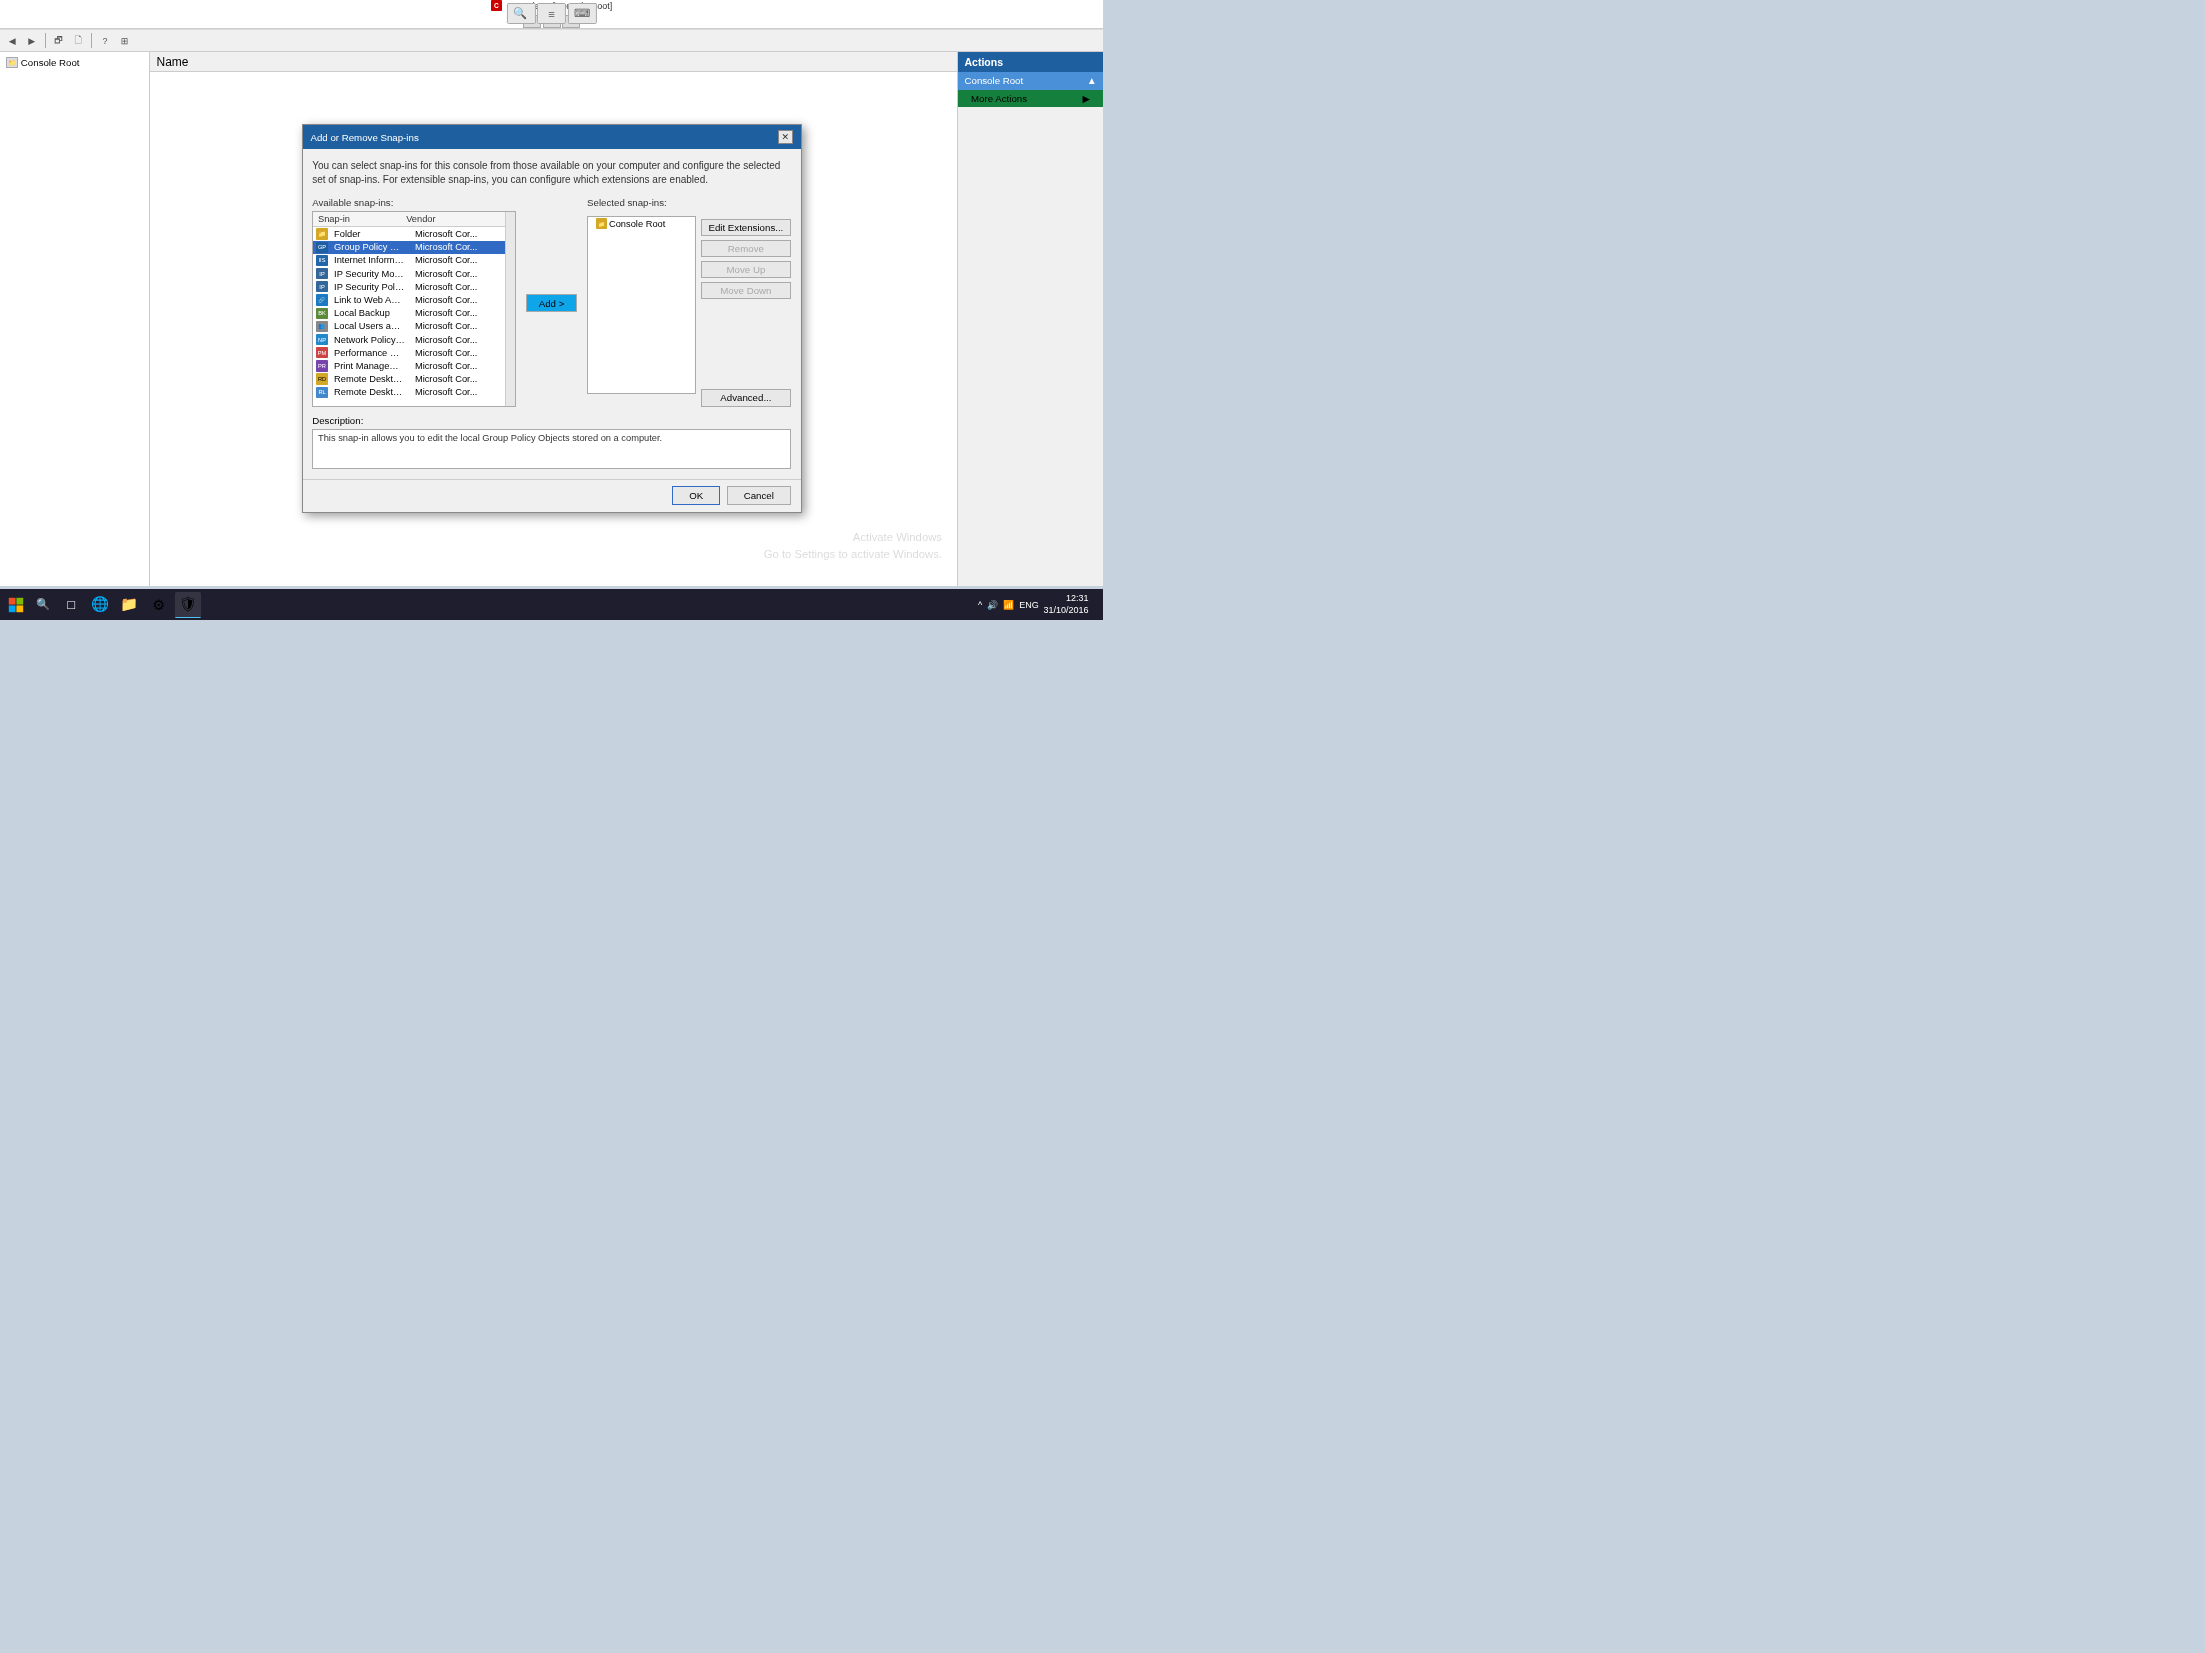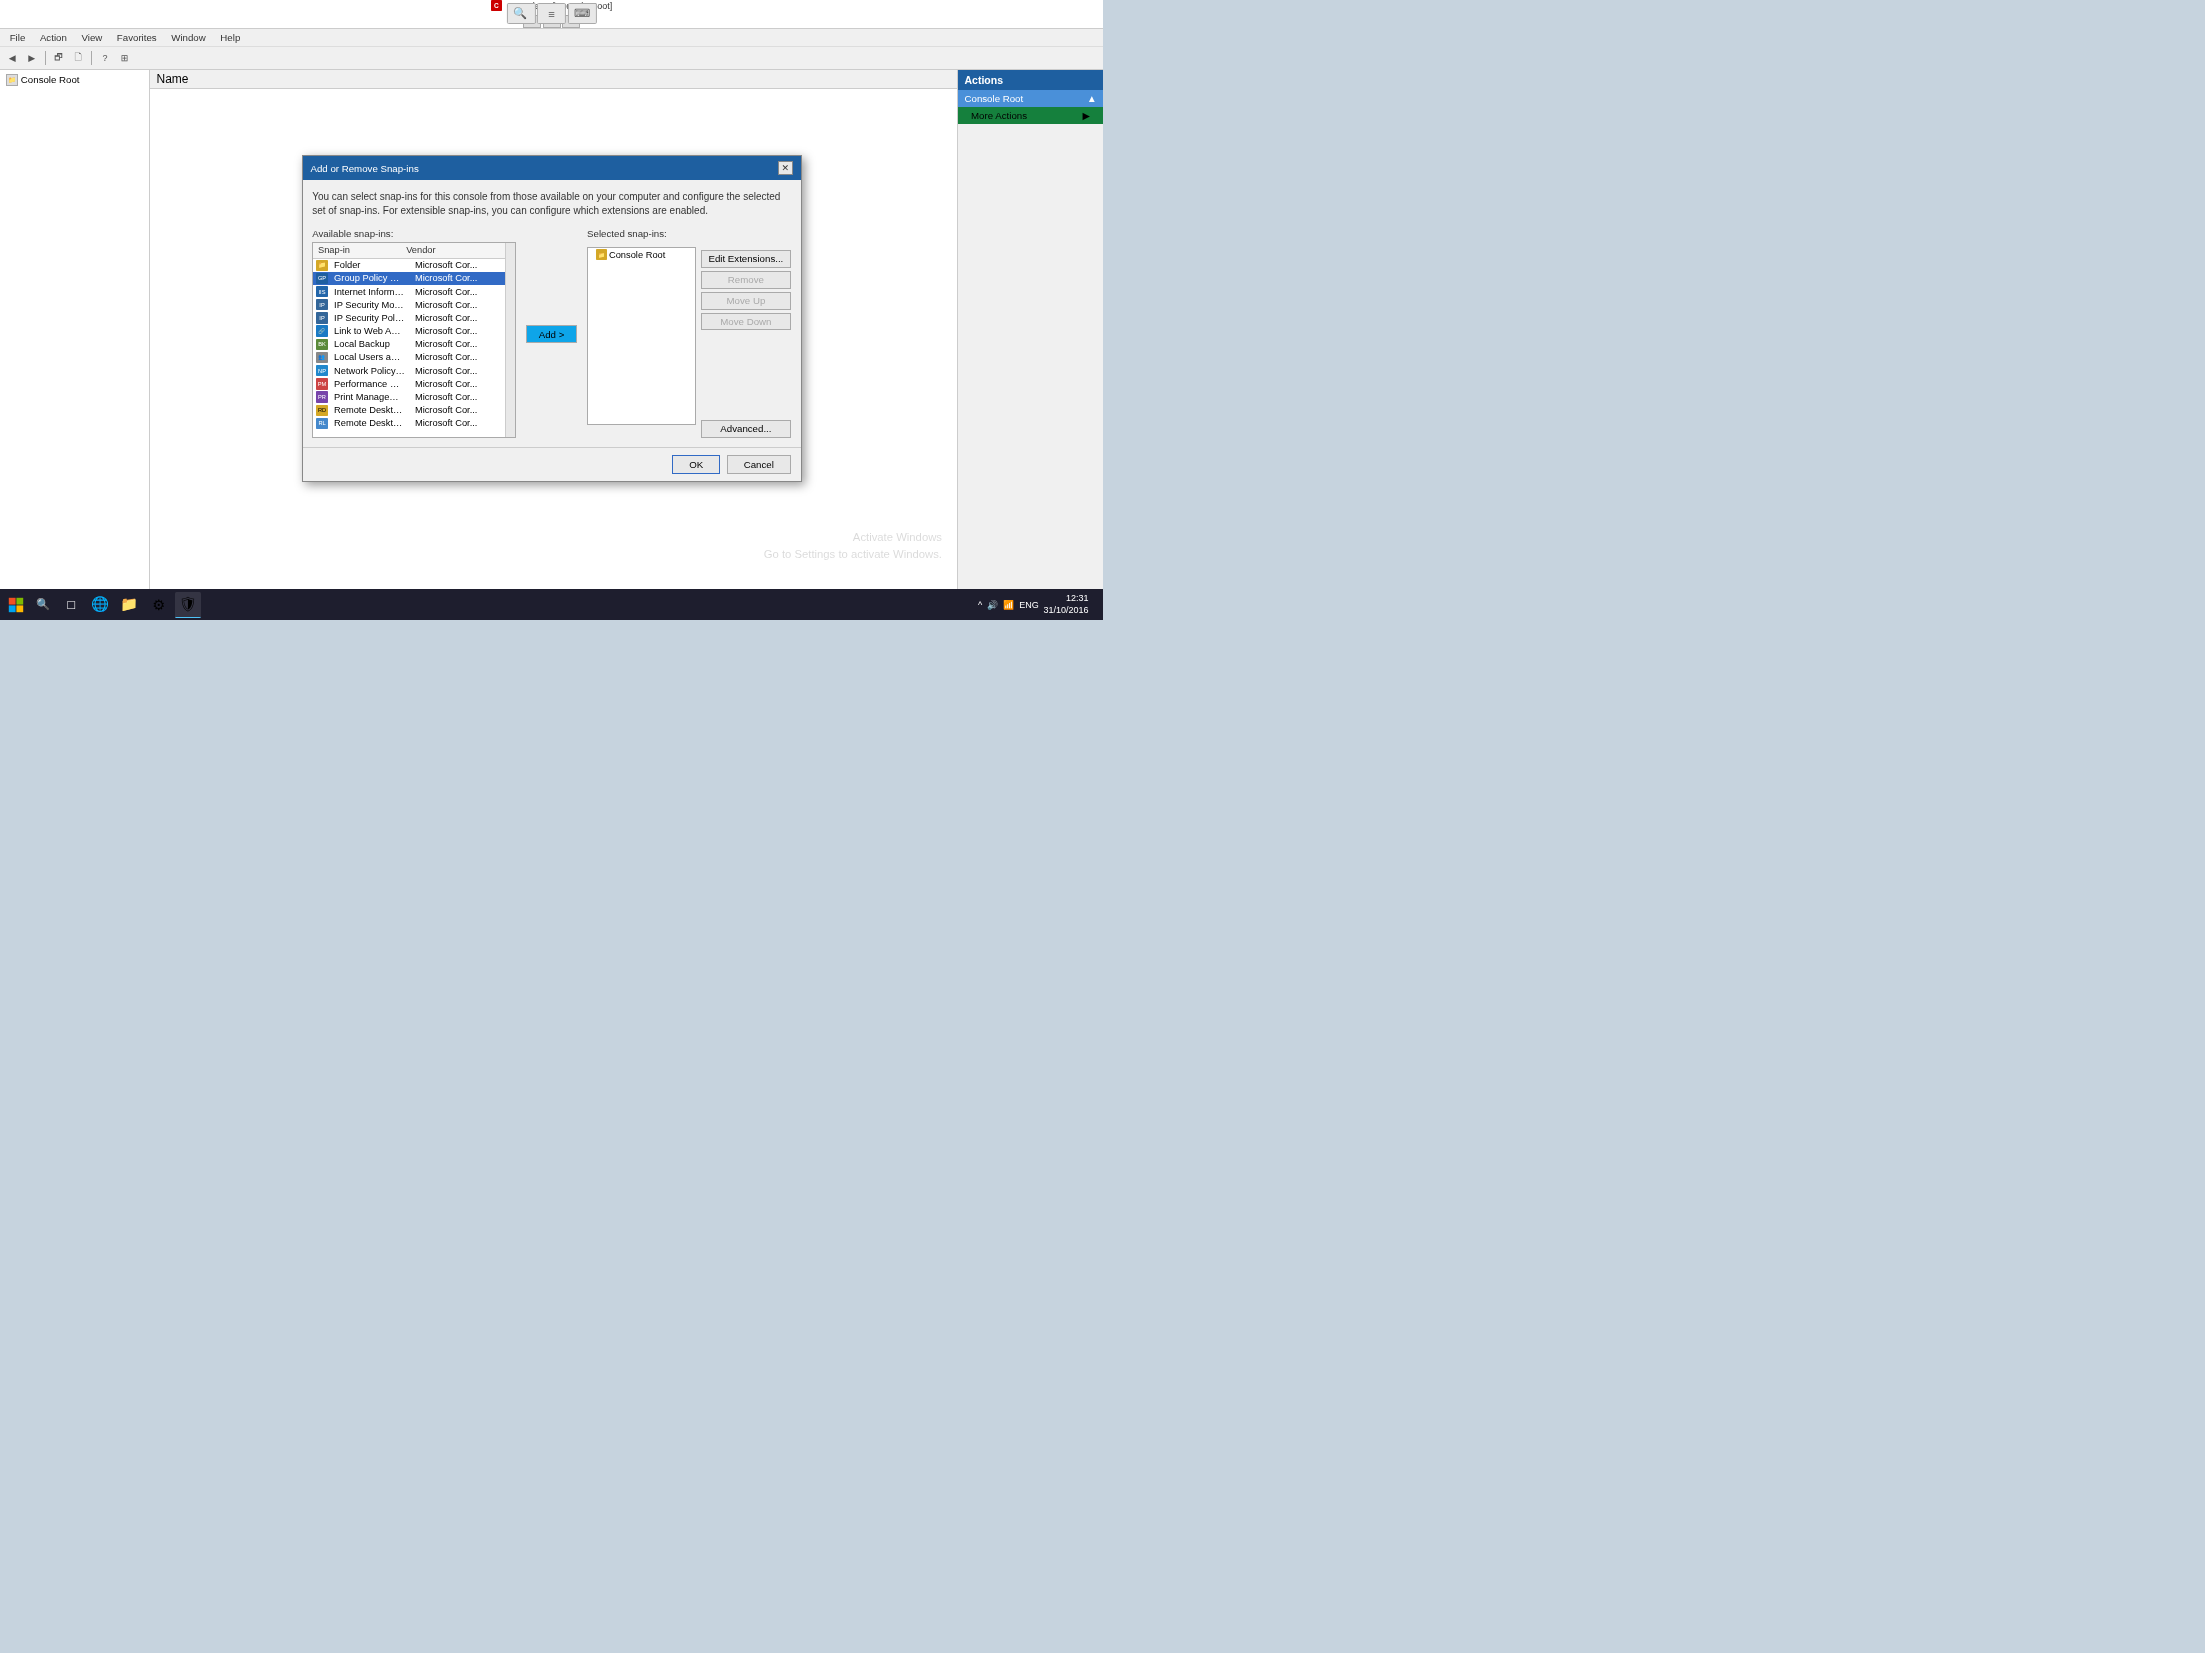--- a/index.html
+++ b/index.html
@@ -520,28 +520,20 @@
     <span>Console1 - [Console Root]</span>
   </div>
   <div class="title-bar-controls">
     <div class="title-btn">—</div>
     <div class="title-btn">❐</div>
     <div class="title-btn close">✕</div>
   </div>
 </div>
 
 <div class="toolbar-area">
-  <div class="menu-bar">
-    <div class="menu-item">File</div>
-    <div class="menu-item">Action</div>
-    <div class="menu-item">View</div>
-    <div class="menu-item">Favorites</div>
-    <div class="menu-item">Window</div>
-    <div class="menu-item">Help</div>
-  </div>
   <div class="icon-toolbar">
     <div class="toolbar-btn">◀</div>
     <div class="toolbar-btn">▶</div>
     <div class="toolbar-sep"></div>
     <div class="toolbar-btn">🗗</div>
     <div class="toolbar-btn">🗋</div>
     <div class="toolbar-sep"></div>
     <div class="toolbar-btn">?</div>
     <div class="toolbar-btn">⊞</div>
   </div>
@@ -709,20 +701,24 @@
               <button class="action-btn disabled">Remove</button>
               <button class="action-btn disabled">Move Up</button>
               <button class="action-btn disabled">Move Down</button>
               <div style="flex:1;"></div>
               <button class="action-btn">Advanced...</button>
             </div>
           </div>
         </div>
       </div>
 
+      <div class="description-area">
+        <div class="desc-label">Description:</div>
+        <div class="desc-box">This snap-in allows you to edit the local Group Policy Objects stored on a computer.</div>
+      </div>
     </div>
 
     <div class="dialog-footer">
       <button class="footer-btn ok">OK</button>
       <button class="footer-btn">Cancel</button>
     </div>
   </div>
 </div>
 
 <div class="activate-watermark">

